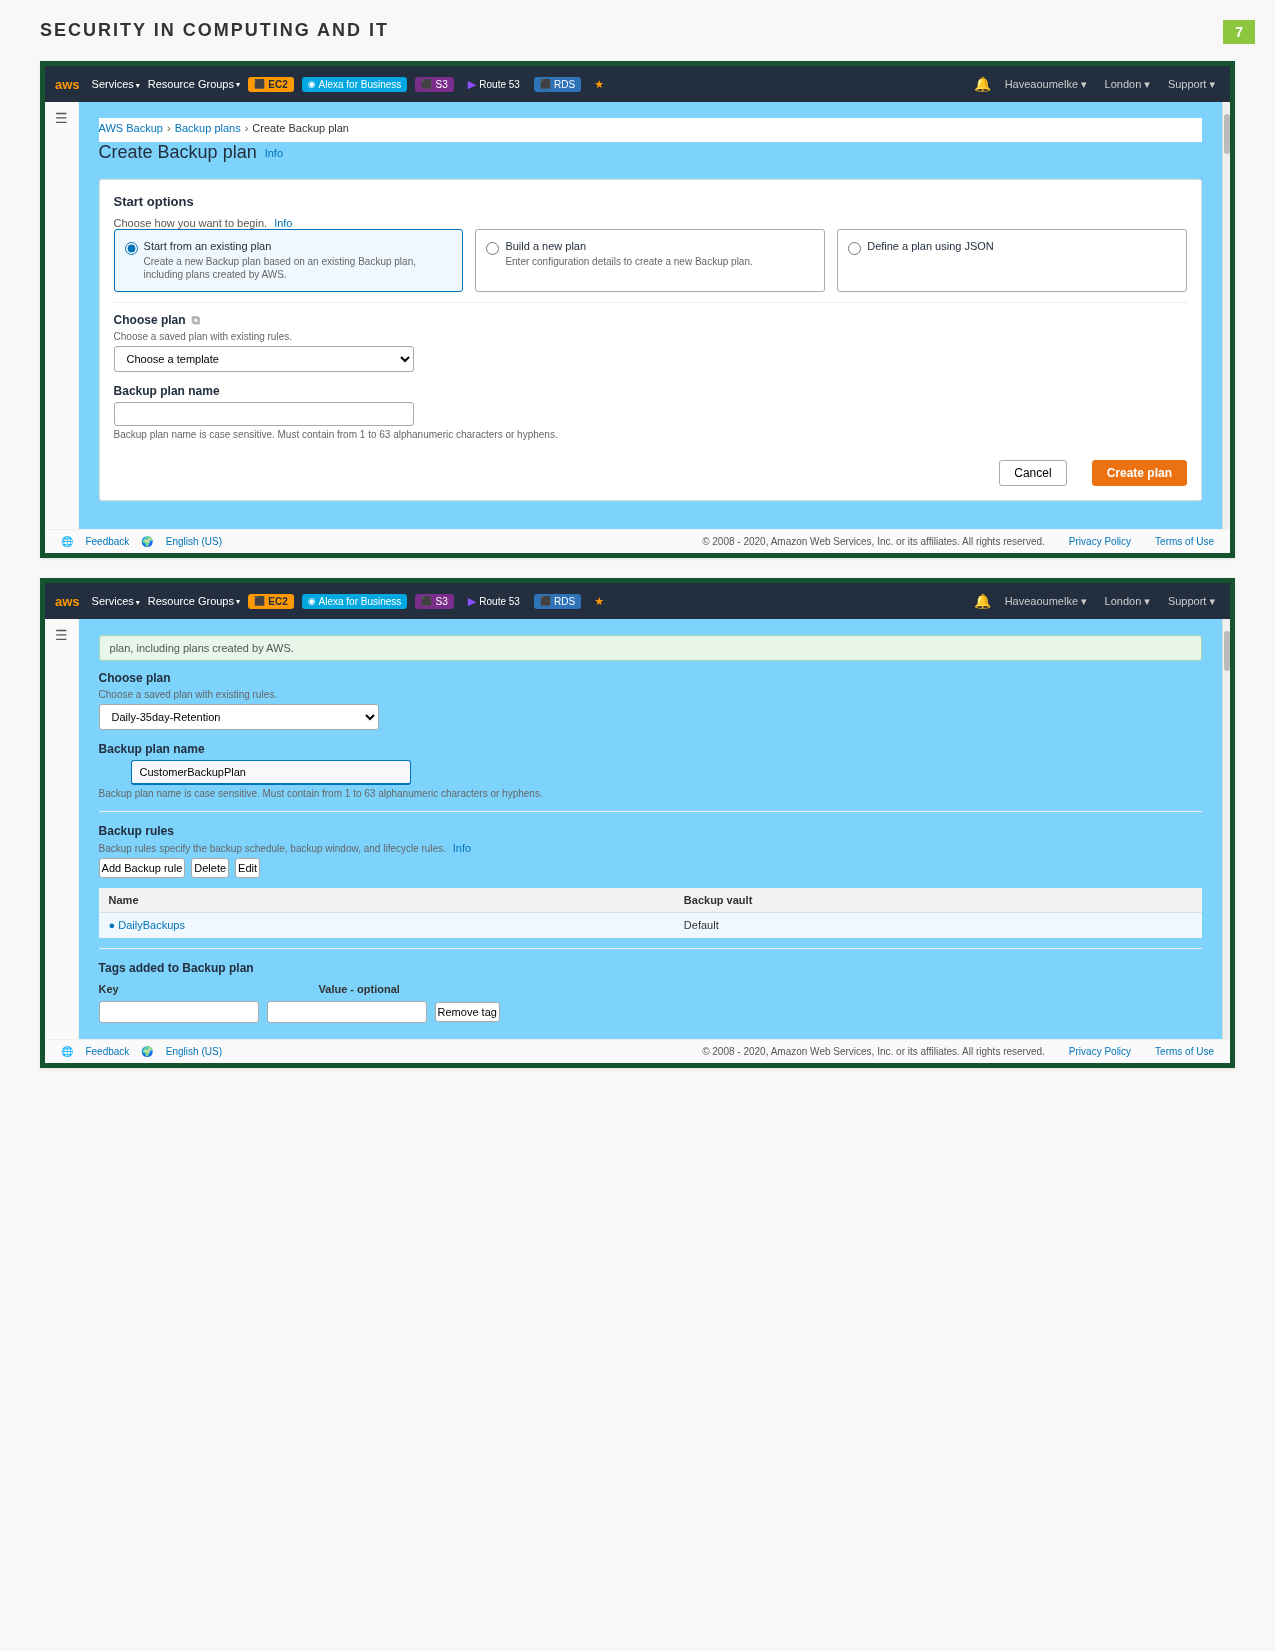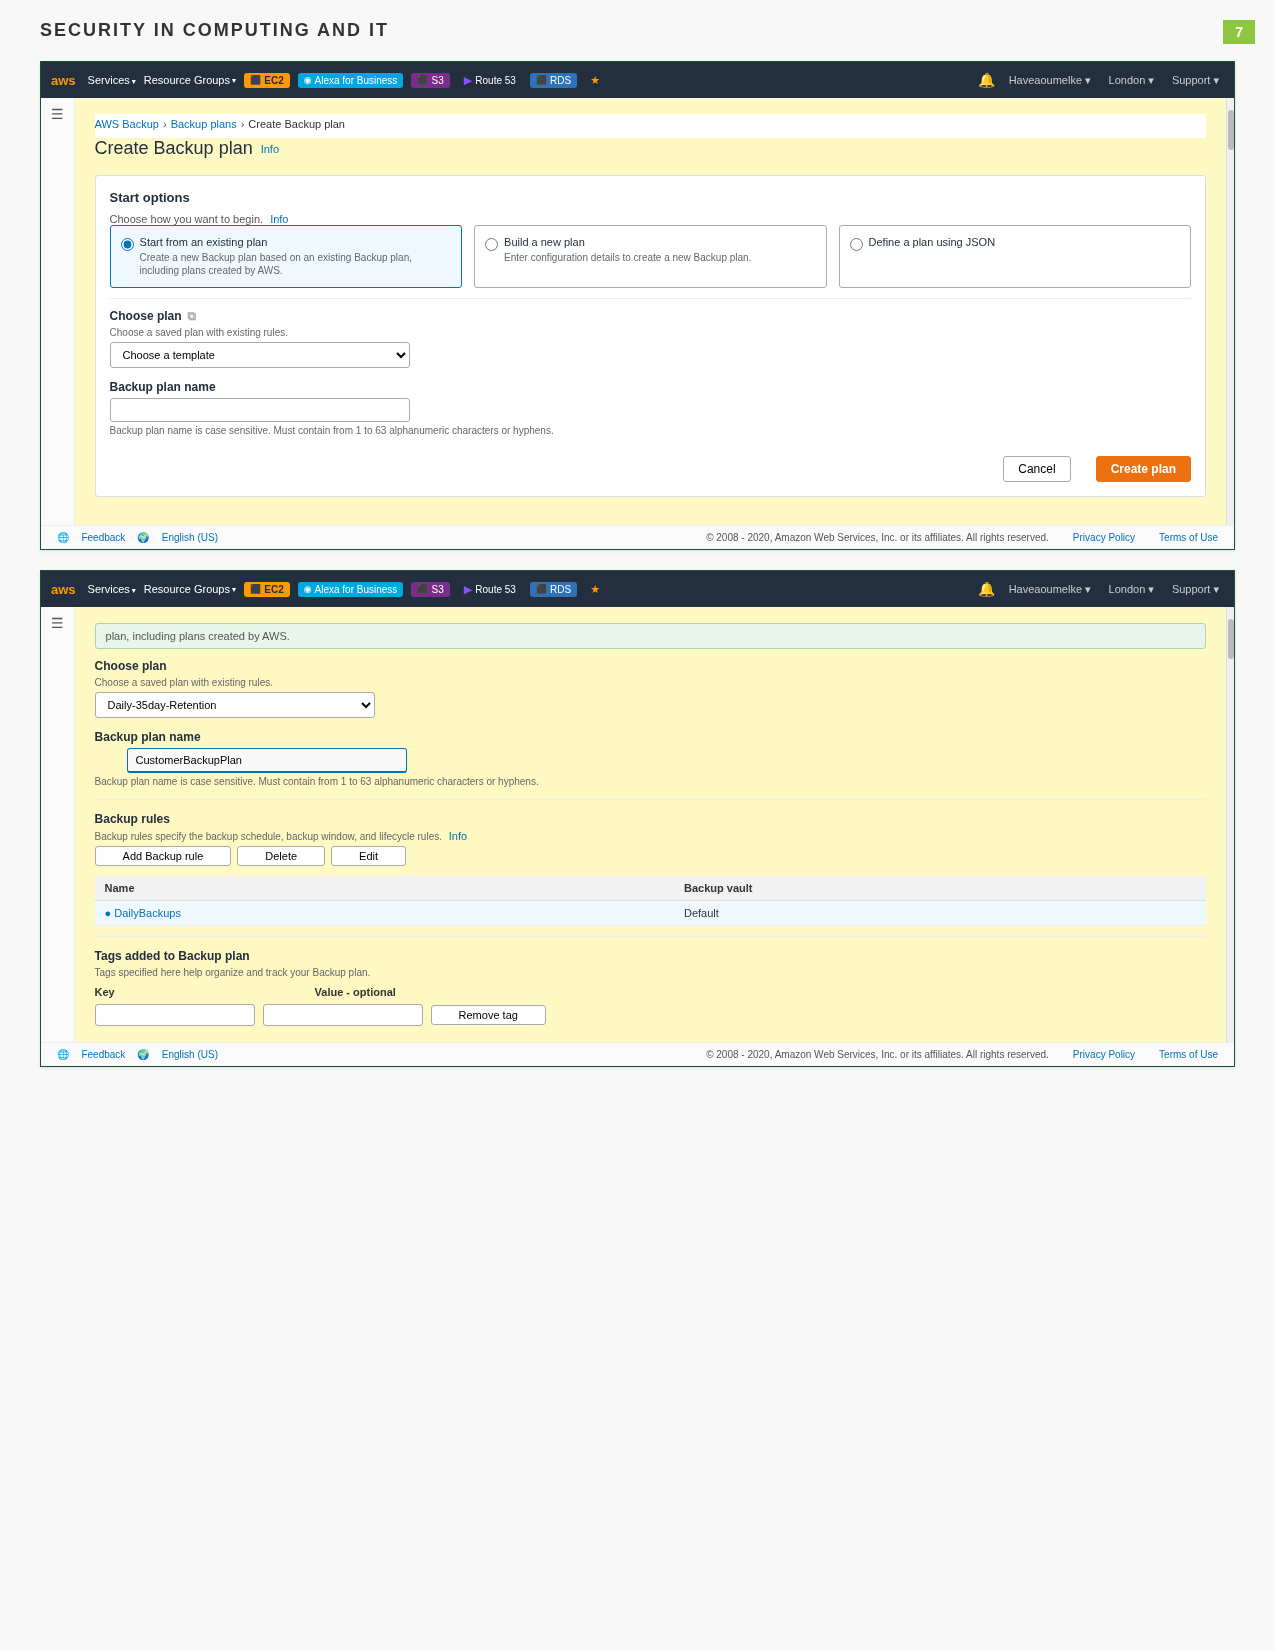--- a/index.html
+++ b/index.html
@@ -5,22 +5,22 @@
     * { box-sizing: border-box; margin: 0; padding: 0; }
     body { font-family: Arial, sans-serif; background: #f8f8f8; font-size: 12px; color: #333; }
 
     .page-wrapper { padding: 20px 40px; }
 
     .page-title { font-size: 18px; letter-spacing: 2px; font-weight: 600; color: #333; margin-bottom: 20px; text-transform: uppercase; }
     .page-number { position: absolute; top: 20px; right: 20px; background: #8dc63f; color: white; padding: 4px 12px; font-size: 14px; font-weight: bold; }
 
     
     .aws-screenshot {
-      border: 1px solid #14532d;
-      background: #fef9c3;
+      border: 5px solid #14532d;
+      background: #7dd3fc;
       margin-bottom: 20px;
       box-shadow: 0 1px 3px rgba(0,0,0,0.1);
       overflow: hidden;
     }
 
     
     .aws-navbar {
       background: #232f3e;
       display: flex;
       align-items: center;
@@ -80,21 +80,21 @@
     .copy-icon { color: #aaa; font-size: 12px; }
 
     
     .btn-row { display: flex; justify-content: flex-end; gap: 25px; padding-top: 8px; }
     .btn { padding: 5px 14px; border-radius: 3px; font-size: 12px; cursor: pointer; border: 1px solid #aaa; background: white; }
     .btn-primary { background: #ec7211; color: white; border-color: #ec7211; font-weight: bold; }
 
     
     .rules-section { margin-top: 12px; }
     .rules-btn-row { display: flex; gap: 6px; margin-bottom: 10px; }
-    .btn-sm { padding: 3px 27px; font-size: 11px; border-radius: 3px; cursor: pointer; border: 1px solid #aaa; background: white; }
+    .btn-sm { padding: 3px 2px; font-size: 11px; border-radius: 3px; cursor: pointer; border: 1px solid #aaa; background: white; }
 
     .rules-table { width: 100%; border-collapse: collapse; }
     .rules-table th { background: #f2f2f2; padding: 6px 10px; text-align: left; font-size: 11px; font-weight: bold; border-bottom: 1px solid #ddd; }
     .rules-table td { padding: 6px 10px; font-size: 11px; border-bottom: 1px solid #eee; }
     .rules-table tr.selected-row { background: #f0f8ff; }
     .selected-radio { color: #0073bb; }
 
     
     .tags-section { margin-top: 12px; }
     .tags-row { display: flex; gap: 8px; align-items: center; }
@@ -408,21 +408,20 @@
                   <td>Default</td>
                 </tr>
               </tbody>
             </table>
           </div>
 
           <hr class="section-divider">
 
           <div class="tags-section">
             <div class="field-label">Tags added to Backup plan</div>
-            <div class="field-sublabel">Tags specified here help organize and track your Backup plan.</div>
 
             <div style="display:flex;gap:60px;margin-bottom:6px;margin-top:8px;">
               <span style="font-size:11px;font-weight:bold;width:160px;">Key</span>
               <span style="font-size:11px;font-weight:bold;width:160px;">Value - optional</span>
             </div>
 
             <div class="tags-row">
               <input type="text" class="tag-input" style="max-width: 160px;" placeholder="">
               <input type="text" class="tag-input" style="max-width: 160px;" placeholder="">
               <button class="btn-sm">Remove tag</button>

